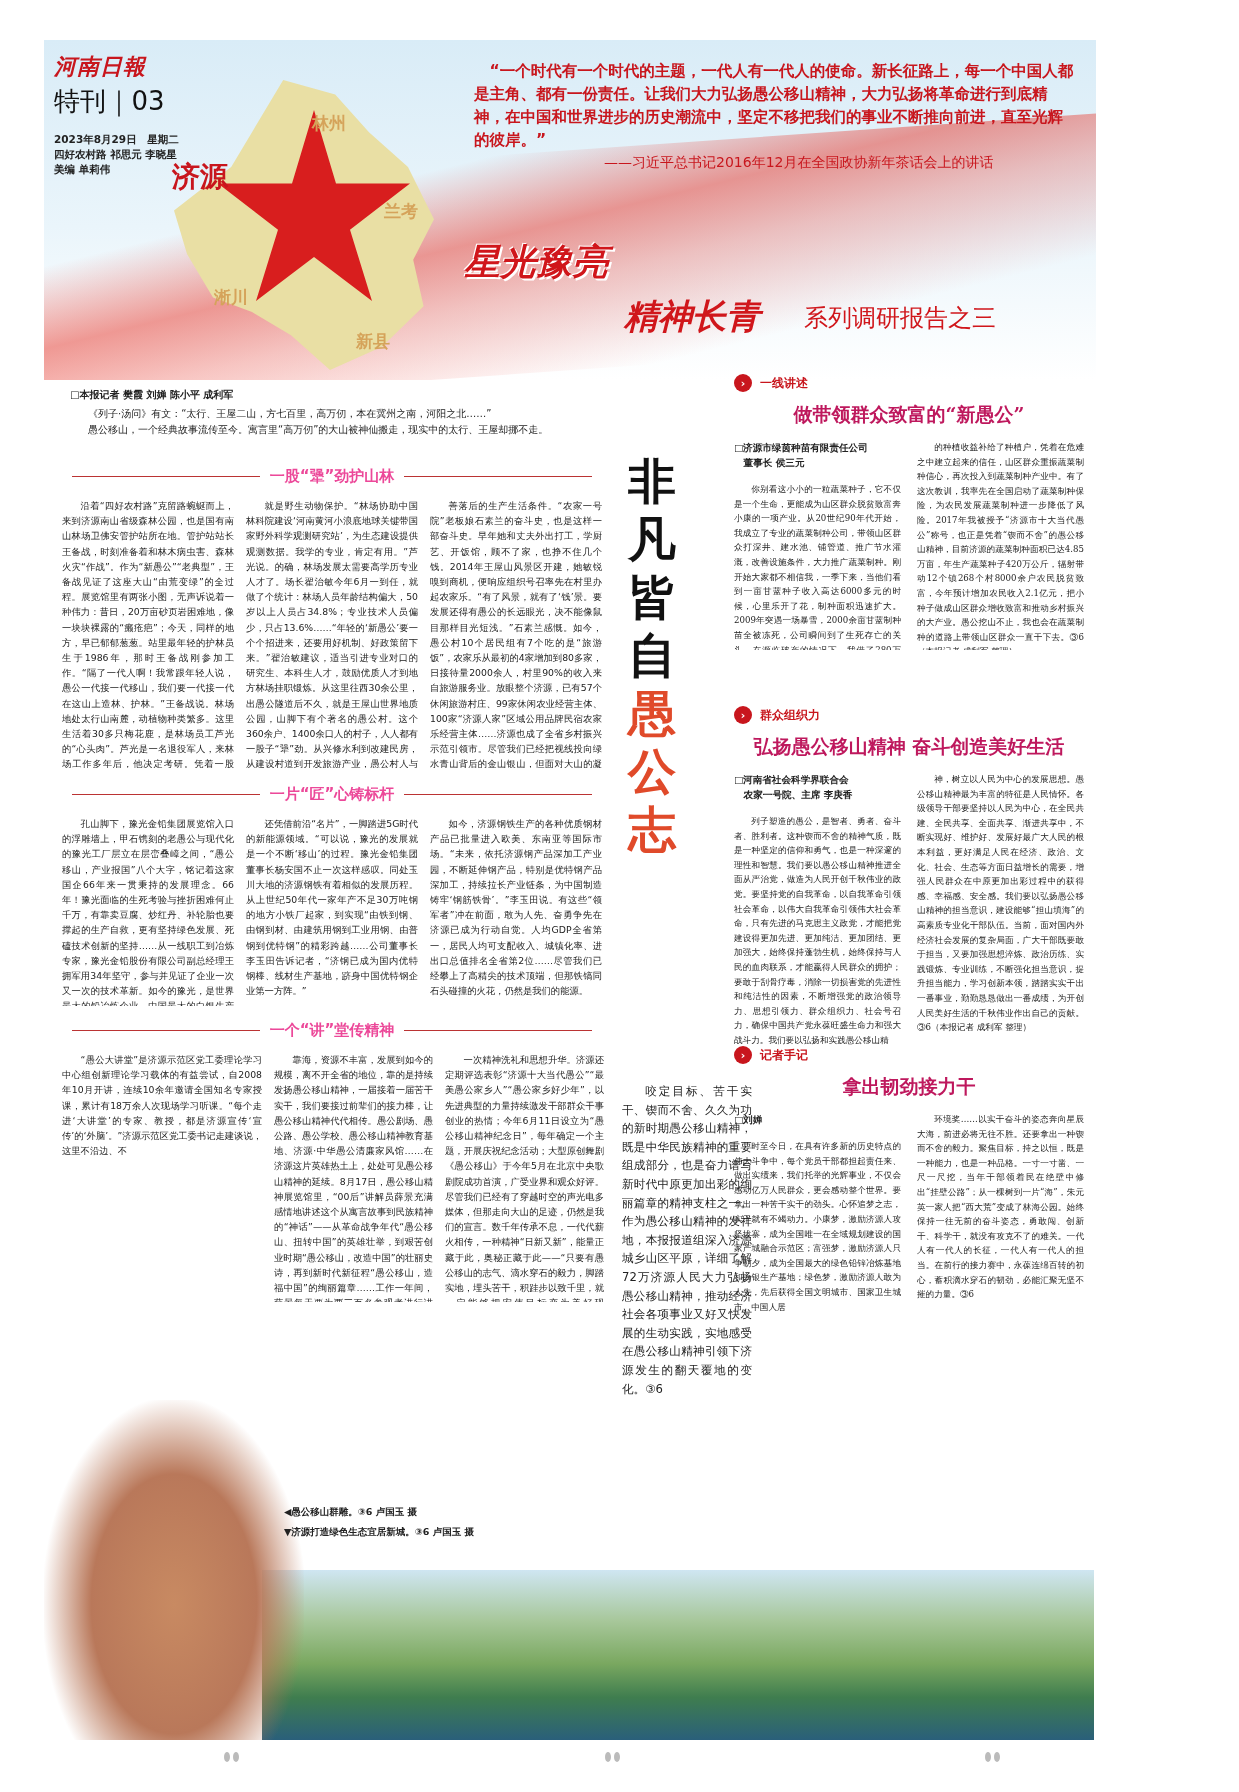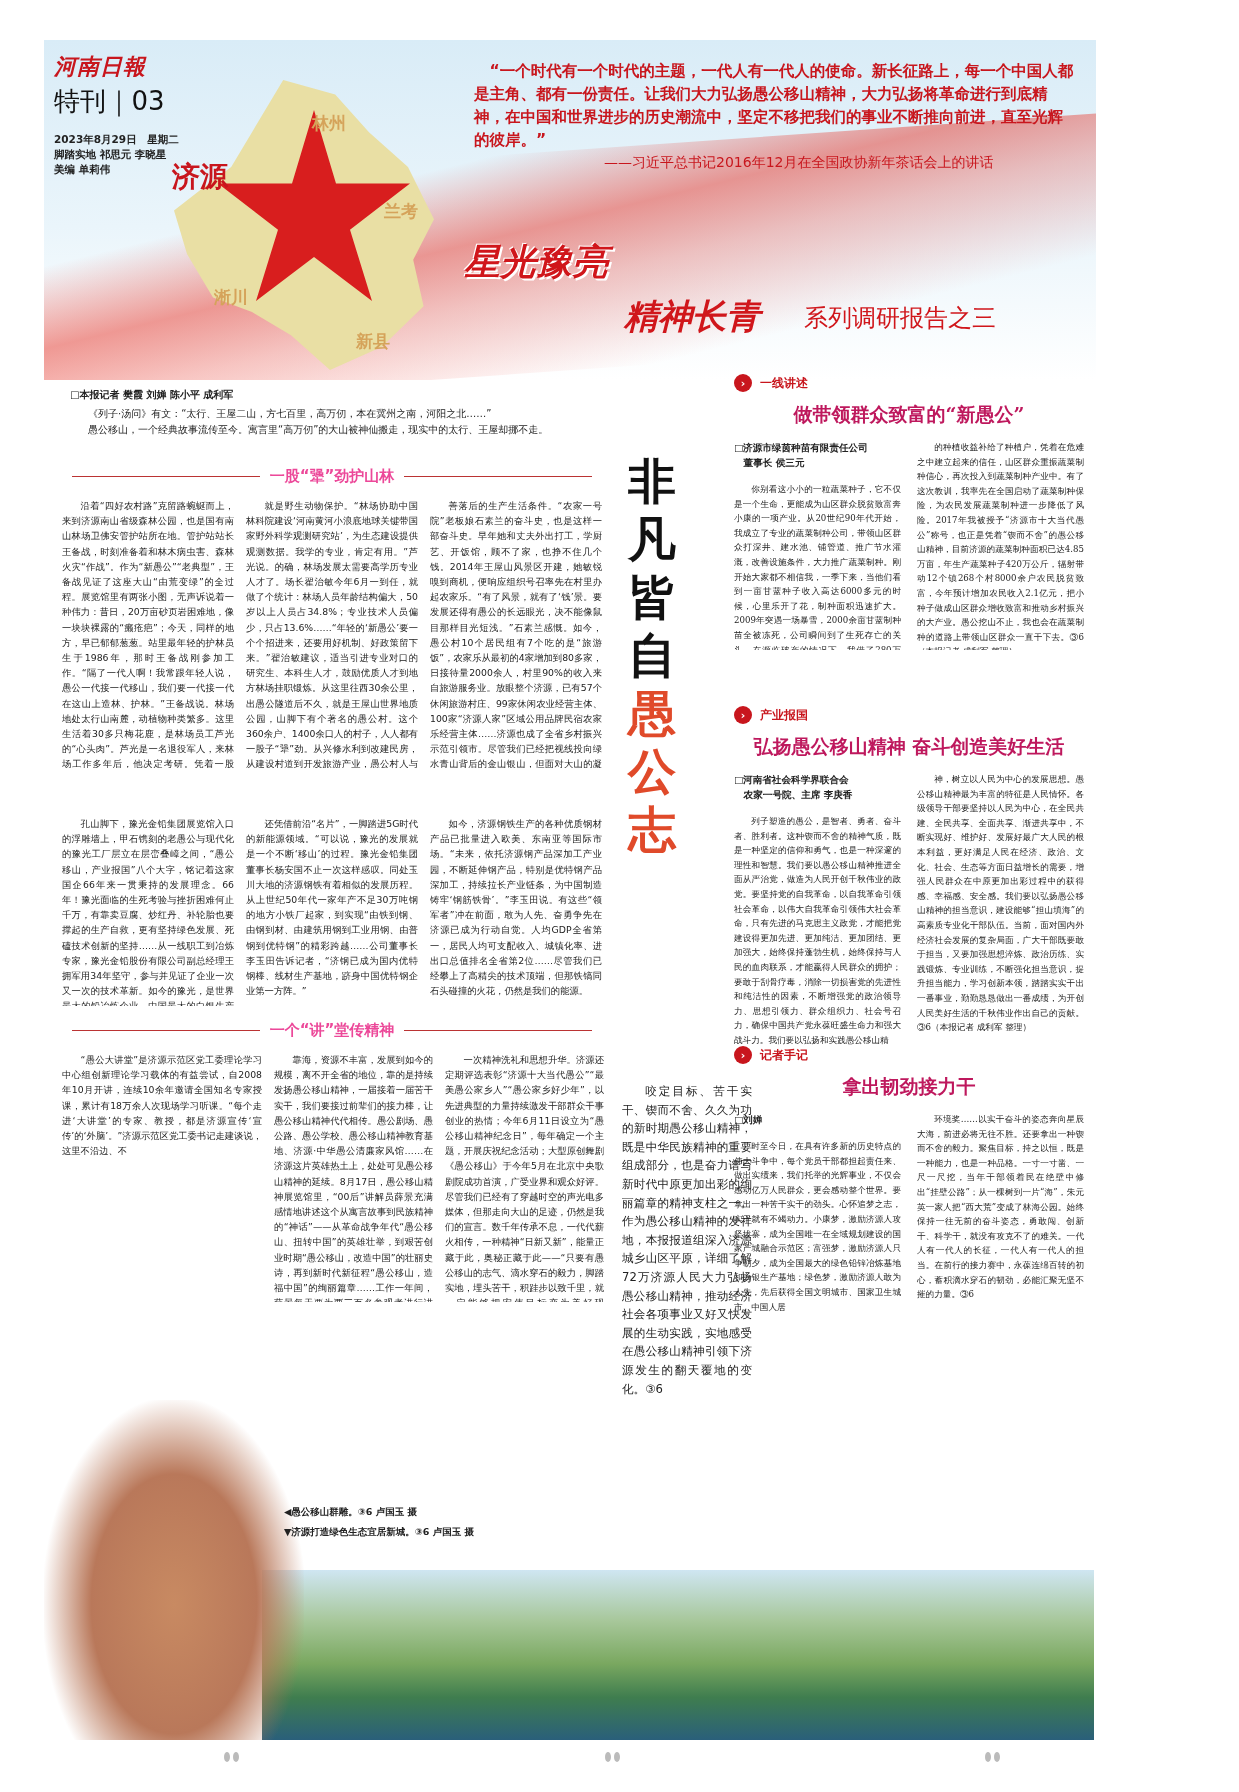--- a/index.html
+++ b/index.html
@@ -57,21 +57,21 @@
     <div class="city" style="left:268px;top:72px">林州</div>
     <div class="city" style="left:340px;top:160px">兰考</div>
     <div class="city" style="left:170px;top:246px">淅川</div>
     <div class="city" style="left:312px;top:290px">新县</div>
     <div class="jiyuan">济源</div>
 
     <div class="logo">河南日報</div>
     <div class="section-title">特刊｜03</div>
     <div class="meta">
       <div>2023年8月29日　星期二</div>
-      <div>脚踏实地 祁思元 李晓星</div>
+      <div>四好农村路 祁思元 李晓星</div>
       <div>美编 单莉伟</div>
     </div>
 
     <div class="quote">“一个时代有一个时代的主题，一代人有一代人的使命。新长征路上，每一个中国人都是主角、都有一份责任。让我们大力弘扬愚公移山精神，大力弘扬将革命进行到底精神，在中国和世界进步的历史潮流中，坚定不移把我们的事业不断推向前进，直至光辉的彼岸。”</div>
     <div class="quote-src">——习近平总书记2016年12月在全国政协新年茶话会上的讲话</div>
 
     <div class="banner1">星光豫亮</div>
     <div class="banner2">精神长青</div>
     <div class="banner3">系列调研报告之三</div>
   </div>
@@ -90,20 +90,23 @@
         <p>沿着“四好农村路”克留路蜿蜒而上，来到济源南山省级森林公园，也是国有南山林场卫佛安管护站所在地。管护站站长王备战，时刻准备着和林木病虫害、森林火灾“作战”。作为“新愚公”“老典型”，王备战见证了这座大山“由荒变绿”的全过程。展览馆里有两张小图，无声诉说着一种伟力：昔日，20万亩砂页岩困难地，像一块块裸露的“癞疮疤”；今天，同样的地方，早已郁郁葱葱。站里最年轻的护林员生于1986年，那时王备战刚参加工作。“隔了一代人啊！我常跟年轻人说，愚公一代接一代移山，我们要一代接一代在这山上造林、护林。”王备战说。林场地处太行山南麓，动植物种类繁多。这里生活着30多只梅花鹿，是林场员工芦光的“心头肉”。芦光是一名退役军人，来林场工作多年后，他决定考研。凭着一股子“犟”劲，他考上了广西大学的研究生，研究方向</p>
       </div>
     <div class="col">
         <p>就是野生动物保护。“林场协助中国林科院建设‘河南黄河小浪底地球关键带国家野外科学观测研究站’，为生态建设提供观测数据。我学的专业，肯定有用。”芦光说。的确，林场发展太需要高学历专业人才了。场长翟治敏今年6月一到任，就做了个统计：林场人员年龄结构偏大，50岁以上人员占34.8%；专业技术人员偏少，只占13.6%……“年轻的‘新愚公’要一个个招进来，还要用好机制、好政策留下来。”翟治敏建议，适当引进专业对口的研究生、本科生人才，鼓励优质人才到地方林场挂职锻炼。从这里往西30余公里，出愚公隧道后不久，就是王屋山世界地质公园，山脚下有个著名的愚公村。这个360余户、1400余口人的村子，人人都有一股子“犟”劲。从兴修水利到改建民房，从建设村道到开发旅游产业，愚公村人与天斗、与地斗，不断改</p>
       </div>
     <div class="col">
         <p>善落后的生产生活条件。“农家一号院”老板娘石素兰的奋斗史，也是这样一部奋斗史。早年她和丈夫外出打工，学厨艺、开饭馆，顾不了家，也挣不住几个钱。2014年王屋山风景区开建，她敏锐嗅到商机，便响应组织号召率先在村里办起农家乐。“有了风景，就有了‘钱’景。要发展还得有愚公的长远眼光，决不能像鼠目那样目光短浅。”石素兰感慨。如今，愚公村10个居民组有7个吃的是“旅游饭”，农家乐从最初的4家增加到80多家，日接待量2000余人，村里90%的收入来自旅游服务业。放眼整个济源，已有57个休闲旅游村庄、99家休闲农业经营主体、100家“济源人家”区域公用品牌民宿农家乐经营主体……济源也成了全省乡村振兴示范引领市。尽管我们已经把视线投向绿水青山背后的金山银山，但面对大山的凝视，仍然是我们的信念。</p>
       </div>
   </div>
 
+  <div class="sub" style="top:744px">
+      <span>一片“匠”心铸标杆</span>
+    </div>
   <div class="cols" style="top:776px;height:190px;overflow:hidden">
     <div class="col">
         <p>孔山脚下，豫光金铅集团展览馆入口的浮雕墙上，甲石镌刻的老愚公与现代化的豫光工厂层立在层峦叠嶂之间，“愚公移山，产业报国”八个大字，铭记着这家国企66年来一贯秉持的发展理念。66年！豫光面临的生死考验与挫折困难何止千万，有靠卖豆腐、炒红丹、补轮胎也要撑起的生产自救，更有坚持绿色发展、死磕技术创新的坚持……从一线职工到冶炼专家，豫光金铅股份有限公司副总经理王拥军用34年坚守，参与并见证了企业一次又一次的技术革新。如今的豫光，是世界最大的铅冶炼企业、中国最大的白银生产企业，</p>
       </div>
     <div class="col">
         <p>还凭借前沿“名片”，一脚踏进5G时代的新能源领域。“可以说，豫光的发展就是一个不断‘移山’的过程。豫光金铅集团董事长杨安国不止一次这样感叹。同处玉川大地的济源钢铁有着相似的发展历程。从上世纪50年代一家年产不足30万吨钢的地方小铁厂起家，到实现“由铁到钢、由钢到材、由建筑用钢到工业用钢、由普钢到优特钢”的精彩跨越……公司董事长李玉田告诉记者，“济钢已成为国内优特钢棒、线材生产基地，跻身中国优特钢企业第一方阵。”</p>
       </div>
     <div class="col">
         <p>如今，济源钢铁生产的各种优质钢材产品已批量进入欧美、东南亚等国际市场。“未来，依托济源钢产品深加工产业园，不断延伸钢产品，特别是优特钢产品深加工，持续拉长产业链条，为中国制造铸牢‘钢筋铁骨’。”李玉田说。有这些“领军者”冲在前面，敢为人先、奋勇争先在济源已成为行动自觉。人均GDP全省第一，居民人均可支配收入、城镇化率、进出口总值排名全省第2位……尽管我们已经攀上了高精尖的技术顶端，但那铁镐同石头碰撞的火花，仍然是我们的能源。</p>
       </div>
@@ -147,21 +150,21 @@
       </div>
       <div class="rcol">
           <p>的种植收益补给了种植户，凭着在危难之中建立起来的信任，山区群众重振蔬菜制种信心，再次投入到蔬菜制种产业中。有了这次教训，我率先在全国启动了蔬菜制种保险，为农民发展蔬菜制种进一步降低了风险。2017年我被授予“济源市十大当代愚公”称号，也正是凭着“锲而不舍”的愚公移山精神，目前济源的蔬菜制种面积已达4.85万亩，年生产蔬菜种子420万公斤，辐射带动12个镇268个村8000余户农民脱贫致富，今年预计增加农民收入2.1亿元，把小种子做成山区群众增收致富和推动乡村振兴的大产业。愚公挖山不止，我也会在蔬菜制种的道路上带领山区群众一直干下去。③6（本报记者 成利军 整理）</p>
         </div>
     </div>
   </div>
 
   <div class="right" style="top:666px">
     <div class="tag">
         <i>›</i>
-        <span>产业报国</span>
+        <span>群众组织力</span>
       </div>
     <div class="rtitle">弘扬愚公移山精神 奋斗创造美好生活</div>
     <div class="rcols" style="height:280px;overflow:hidden">
       <div class="rcol">
         <div class="author">
             <div>□河南省社会科学界联合会</div>
             <div style="padding-left:1em">农家一号院、主席 李庚香</div>
           </div>
         <p>列子塑造的愚公，是智者、勇者、奋斗者、胜利者。这种锲而不舍的精神气质，既是一种坚定的信仰和勇气，也是一种深邃的理性和智慧。我们要以愚公移山精神推进全面从严治党，做造为人民开创千秋伟业的政党。要坚持党的自我革命，以自我革命引领社会革命，以伟大自我革命引领伟大社会革命，只有先进的马克思主义政党，才能把党建设得更加先进、更加纯洁、更加团结、更加强大，始终保持蓬勃生机，始终保持与人民的血肉联系，才能赢得人民群众的拥护；要敢于刮骨疗毒，消除一切损害党的先进性和纯洁性的因素，不断增强党的政治领导力、思想引领力、群众组织力、社会号召力，确保中国共产党永葆旺盛生命力和强大战斗力。我们要以弘扬和实践愚公移山精</p>
       </div>

